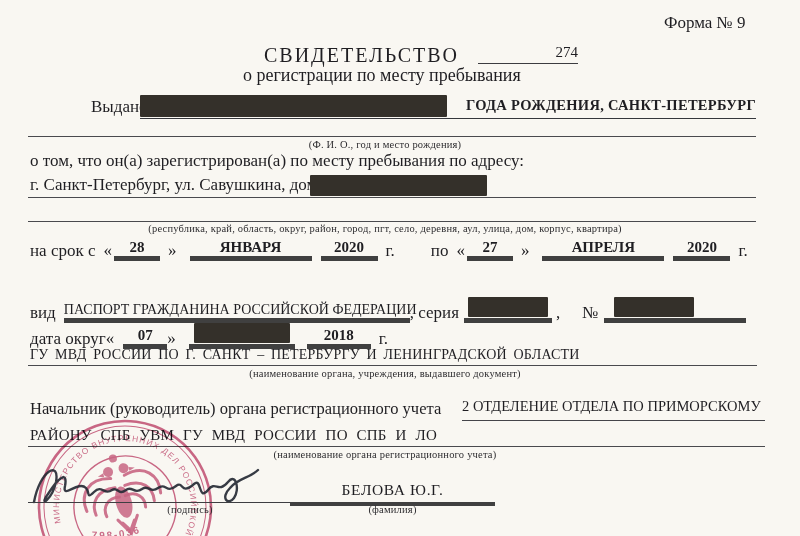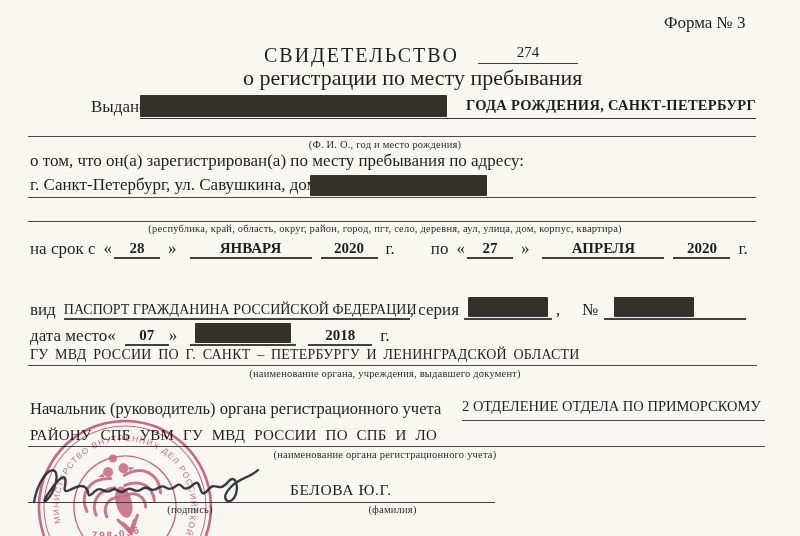--- a/index.html
+++ b/index.html
@@ -5,27 +5,27 @@
   html,body{margin:0;padding:0;background:#e8e6e2;}
   .page{
     position:relative;width:800px;height:536px;overflow:hidden;
     background:#f9f7f2;
     font-family:"Liberation Serif", serif;color:#1f1e22;
   }
   .abs{position:absolute;white-space:nowrap;}
   .cap{font-size:10.5px;color:#2e2d30;text-align:center;letter-spacing:0.2px;}
   .uline{border-bottom:1px solid #4a4a4e;}
   .redact{background:#34302a;border-radius:1px;}
-  .cell{display:inline-block;text-align:center;border-bottom:2px solid #404040;}
+  .cell{display:inline-block;text-align:center;border-bottom:5px solid #404040;}
   .bval{font-weight:bold;font-size:15px;}
 
   .form-label{top:13px;left:664px;font-size:17px;}
   .title-heading{top:44px;left:264px;font-size:20px;letter-spacing:2px;}
-  .title-number{top:44px;left:478px;width:100px;height:19px;text-align:center;font-size:15px;border-bottom:1px solid #3c3c40;}
-  .title-subtitle{top:65px;left:243px;font-size:22px;}
+  .title-number{top:44px;left:478px;width:100px;height:19px;text-align:right;font-size:15px;border-bottom:1px solid #3c3c40;}
+  .title-subtitle{top:65px;left:243px;font-size:18px;}
 
   .issued-label{top:97px;left:91px;font-size:17px;}
   .issued-line{top:93px;left:140px;width:616px;height:25px;border-bottom:1.5px solid #35373c;display:flex;align-items:center;}
   .issued-redact{width:312px;height:22px;}
   .issued-value{font-weight:bold;font-size:14.5px;margin-left:19px;letter-spacing:0.3px;}
   .fio-line{top:112px;left:28px;width:728px;height:24px;}
   .fio-caption{top:139px;left:0;width:770px;}
 
   .statement{top:151px;left:30px;font-size:17px;}
   .address-line{top:172px;left:28px;width:728px;height:25px;}
@@ -64,32 +64,32 @@
   .authority-caption{top:368px;left:0;width:770px;}
 
   .registrar-label{top:399px;left:30px;font-size:16.5px;}
   .registrar-value1{top:398px;left:462px;width:303px;height:22px;font-size:14.5px;border-bottom:1px solid #45454a;}
   .registrar-line2{top:424px;left:28px;width:737px;height:22px;}
   .registrar-value2{top:427px;left:30px;font-size:15px;word-spacing:5px;letter-spacing:0.2px;}
   .registrar-caption{top:449px;left:0;width:770px;}
 
   .sign-line{top:480px;left:28px;width:268px;height:22px;border-bottom:1px solid #3e3e42;}
   .sign-caption{top:504px;left:60px;width:260px;}
-  .surname-line{top:481px;left:290px;width:205px;height:21px;border-bottom:1px solid #404040;font-size:15.5px;letter-spacing:0.6px;}
+  .surname-line{top:481px;left:290px;width:205px;height:21px;border-bottom:4px solid #404040;text-align:center;font-size:15.5px;letter-spacing:0.6px;}
   .surname-caption{top:504px;left:290px;width:205px;}
 
   .stamp-svg{top:412px;left:30px;width:190px;height:190px;opacity:0.82;mix-blend-mode:multiply;}
   .sig-svg{top:450px;left:26px;width:240px;height:64px;}
 </style>
 </head>
 <body>
 
 <div class="page">
 
-  <div class="abs form-label">Форма № 3</div>
+  <div class="abs form-label">Форма № 9</div>
 
   <div class="abs title-heading">СВИДЕТЕЛЬСТВО</div>
   <div class="abs title-number">274</div>
   <div class="abs title-subtitle">о регистрации по месту пребывания</div>
 
   <div class="abs issued-label">Выдано</div>
   <div class="abs issued-line">
     <div class="redact issued-redact"></div>
     <div class="issued-value">ГОДА РОЖДЕНИЯ, САНКТ-ПЕТЕРБУРГ</div>
   </div>
@@ -129,21 +129,21 @@
         <span class="redact"></span>
       </span>
     <span class="lbl-comma">,</span>
     <span class="lbl-no">№</span>
     <span class="cell c-num">
         <span class="redact"></span>
       </span>
   </div>
 
   <div class="abs date-row">
-    <span>дата место</span>
+    <span>дата округ</span>
     <span class="q">«</span>
     <span class="cell c-dday bval">07</span>
     <span class="q">»</span>
     <span class="cell c-dred">
         <span class="redact"></span>
       </span>
     <span class="cell c-dyr bval">2018</span>
     <span class="g-abbr">г.</span>
   </div>
 

